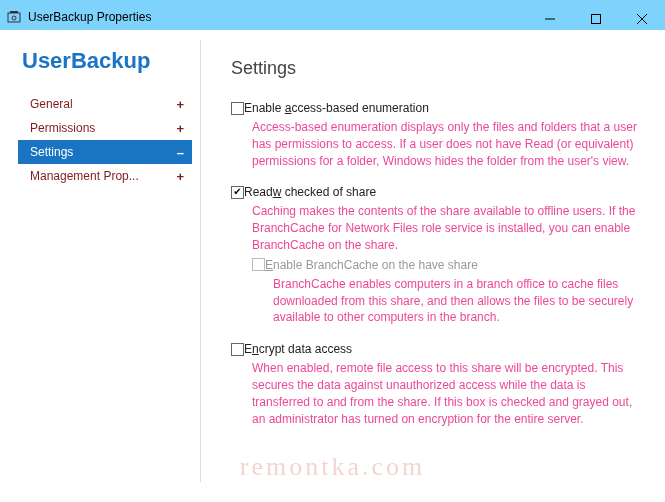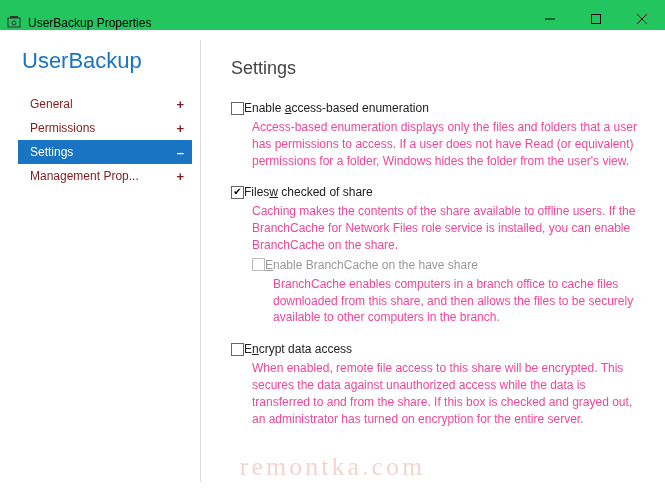--- a/index.html
+++ b/index.html
@@ -9,23 +9,23 @@
     color: #333;
     background: #fff;
     width: 665px;
     height: 502px;
     overflow: hidden;
     position: relative;
   }
   .titlebar {
     height: 30px;
     display: flex;
-    align-items: flex-end;
+    align-items: center;
     padding: 4px 0 0 6px;
-    background: #22c55e;
+    background: #7dd3fc;
   }
   .titlebar-icon {
     width: 16px; height: 16px;
     margin-right: 6px;
     display: inline-flex; align-items: center; justify-content: center;
   }
   .titlebar-title { font-size: 12px; color: #000; flex: 1; }
   .win-controls { display: flex; height: 100%; }
   .win-btn {
     width: 46px; height: 30px;
@@ -37,21 +37,21 @@
     height: calc(100% - 30px);
   }
   .sidebar {
     width: 200px;
     padding: 18px 10px 10px 22px;
     display: flex;
     flex-direction: column;
   }
   .page-heading {
     font-size: 22px;
-    font-weight: 400;
+    font-weight: 700;
     color: #1974c4;
     margin-bottom: 18px;
   }
   .show-all {
     text-align: right;
     font-size: 11px;
     color: #555;
     margin-bottom: 6px;
     padding-right: 6px;
   }
@@ -196,21 +196,21 @@
       <div class="setting-row">
         <span class="checkbox"></span>
         <span class="setting-label"><span>Enable </span><span class="underline-char">a</span><span>ccess-based enumeration</span></span>
       </div>
       <div class="setting-desc">Access-based enumeration displays only the files and folders that a user has permissions to access. If a user does not have Read (or equivalent) permissions for a folder, Windows hides the folder from the user's view.</div>
     </div>
 
     <div class="setting-block">
       <div class="setting-row">
         <span class="checkbox checked"></span>
-        <span class="setting-label"><span>Files</span><span class="underline-char">w</span><span> checked of share</span></span>
+        <span class="setting-label"><span>Read</span><span class="underline-char">w</span><span> checked of share</span></span>
       </div>
       <div class="setting-desc">Caching makes the contents of the share available to offline users. If the BranchCache for Network Files role service is installed, you can enable BranchCache on the share.</div>
 
       <div class="setting-block nested">
         <div class="setting-row">
           <span class="checkbox disabled"></span>
           <span class="setting-label disabled"><span></span><span class="underline-char">E</span><span>nable BranchCache on the have share</span></span>
         </div>
         <div class="setting-desc">BranchCache enables computers in a branch office to cache files downloaded from this share, and then allows the files to be securely available to other computers in the branch.</div>
       </div>

